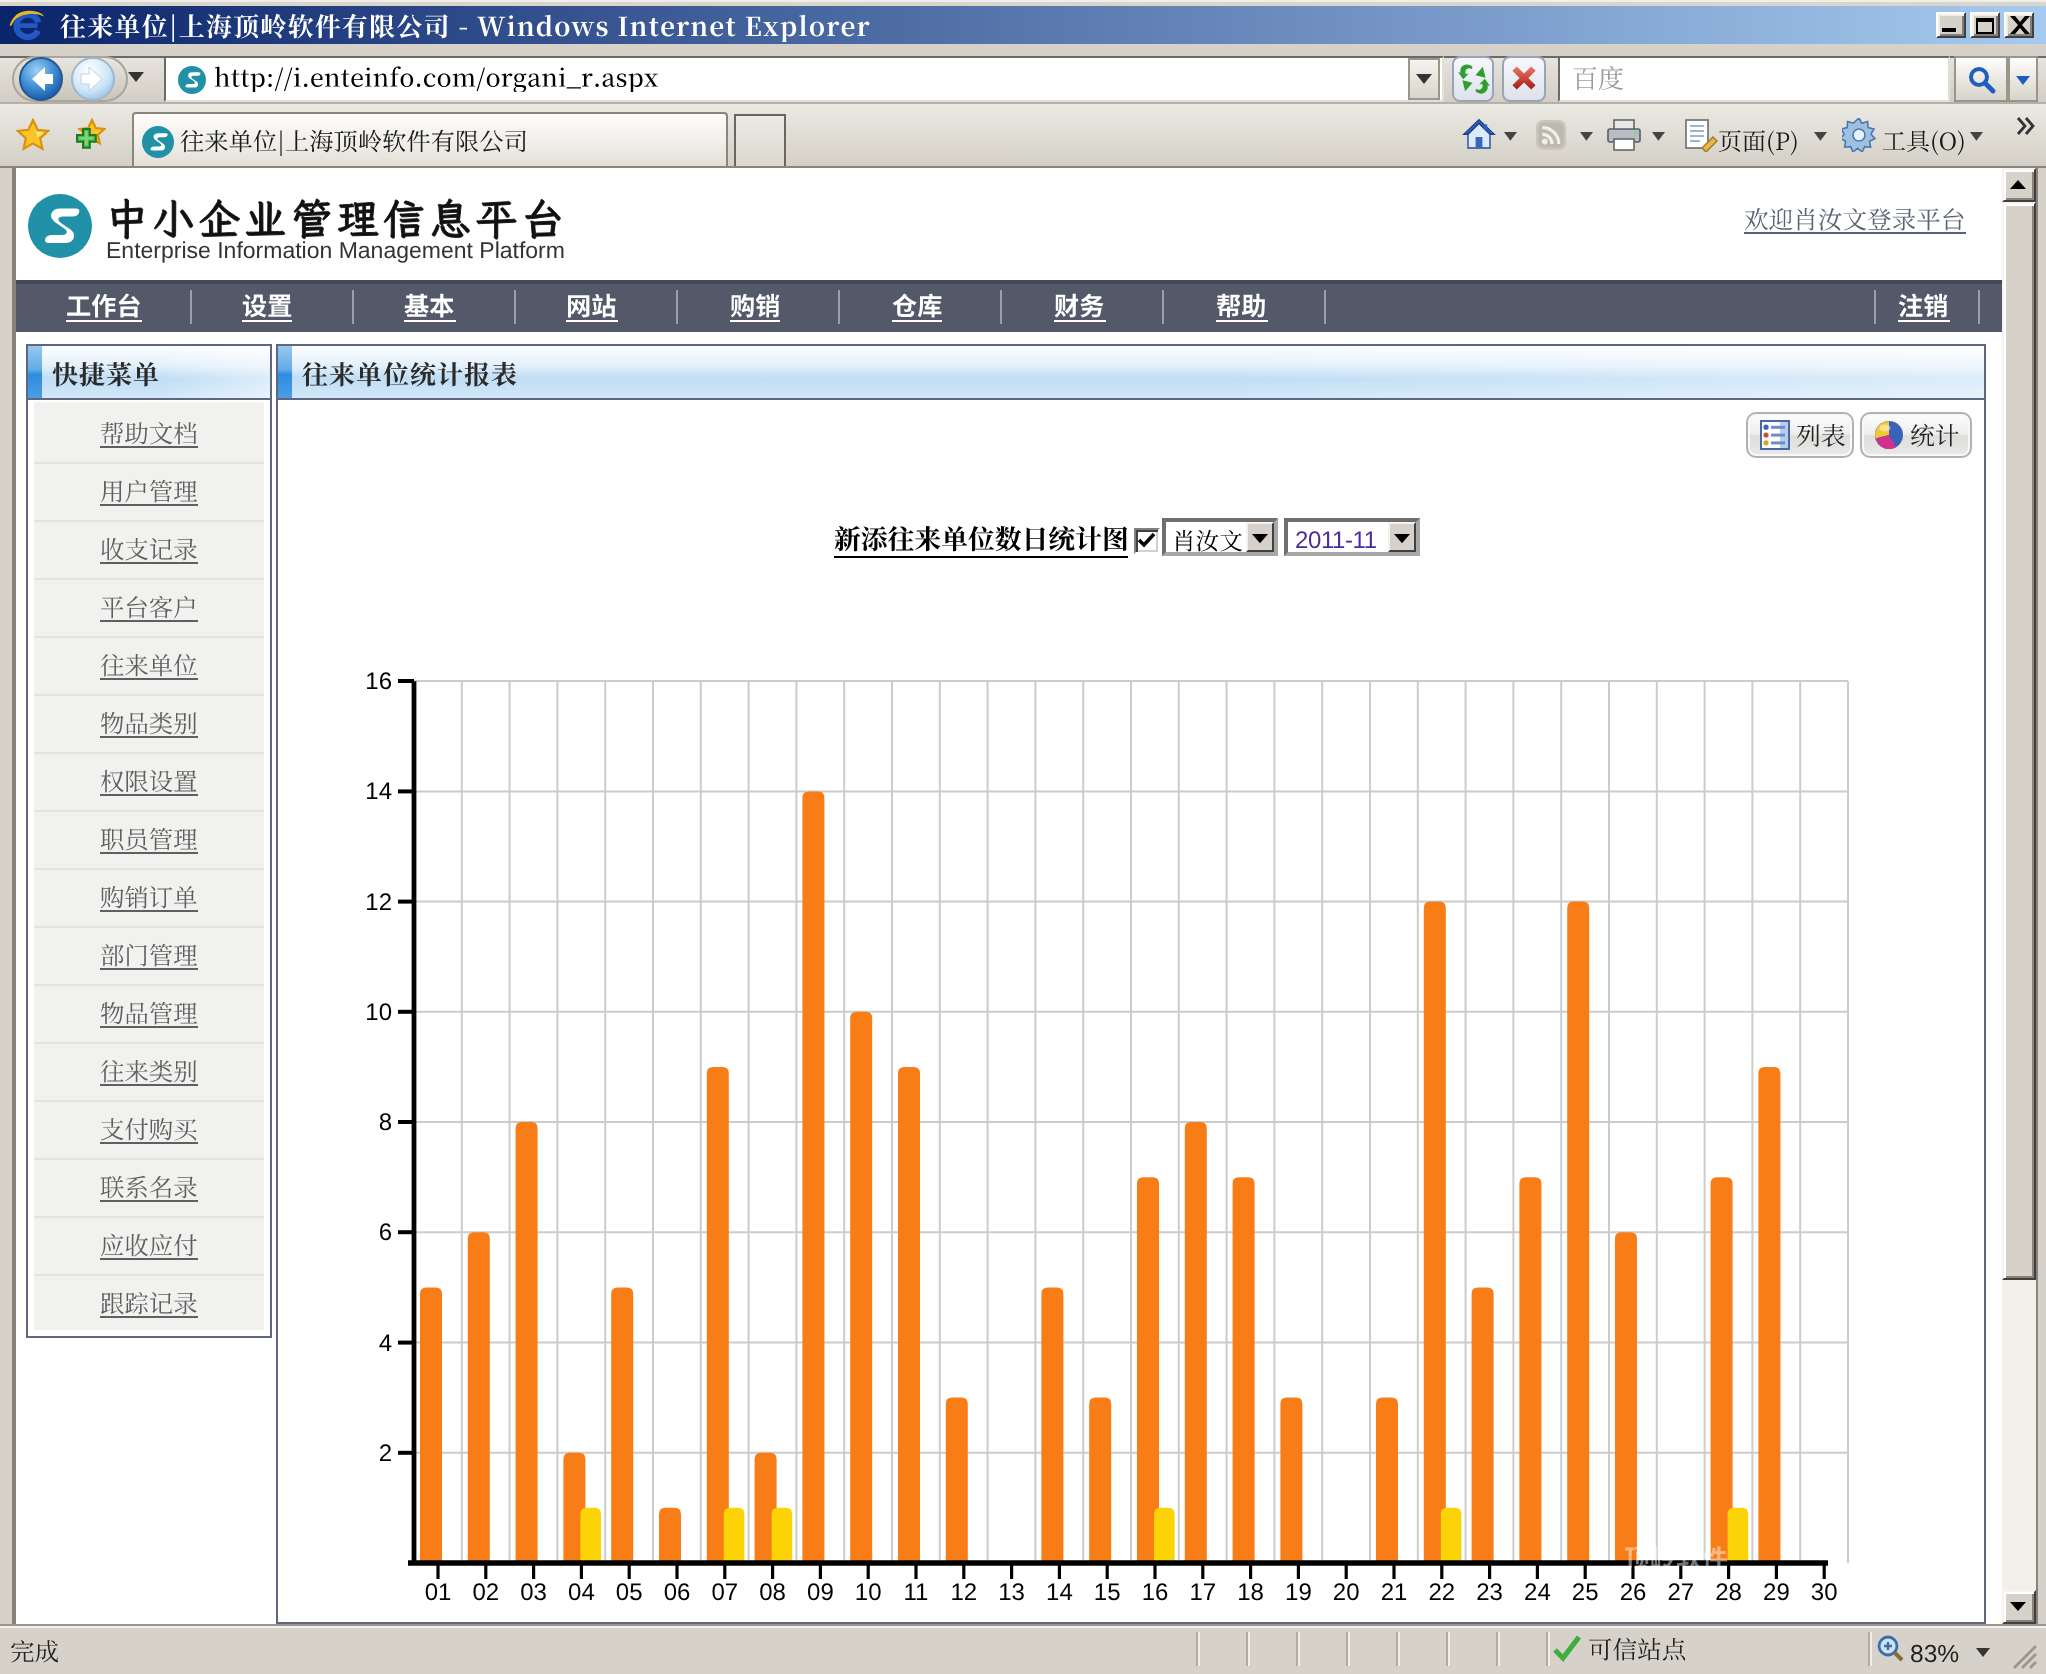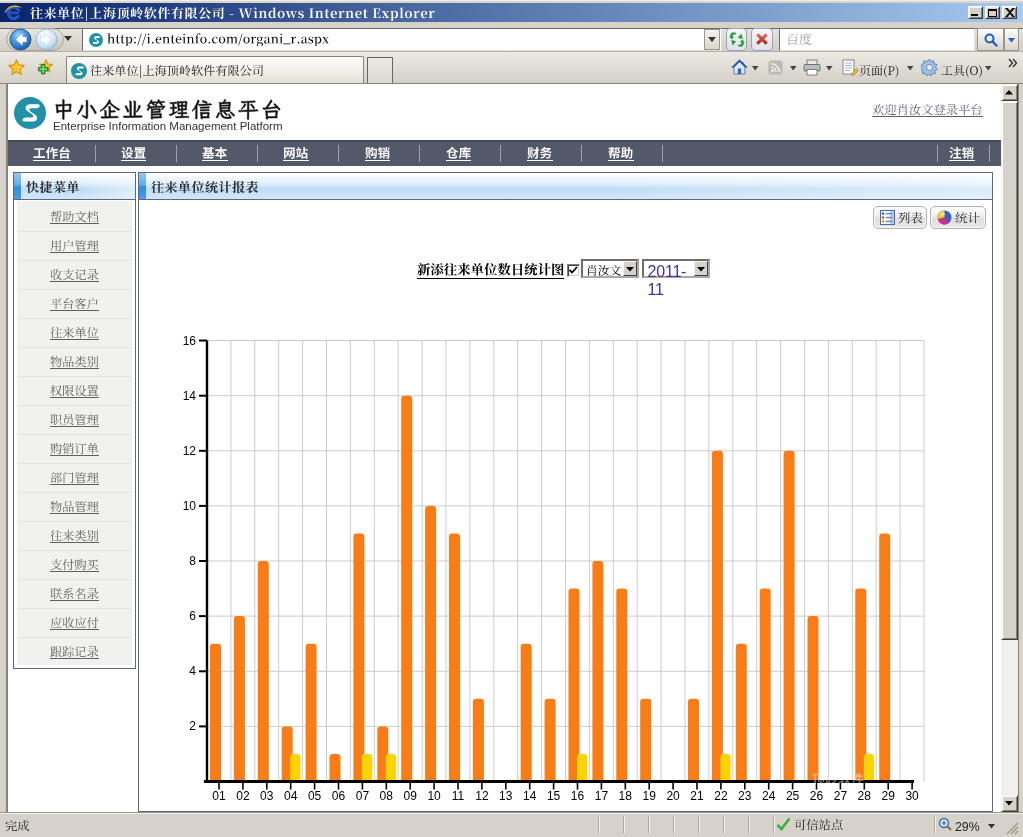--- a/index.html
+++ b/index.html
@@ -363,21 +363,21 @@
     <path d="M10.2 -8.9 9.0 -9.5C8.5 -8.5 7.9 -7.5 7.5 -6.8L7.6 -6.7C8.3 -7.2 9.1 -8.0 9.7 -8.8C10.0 -8.7 10.1 -8.8 10.2 -8.9ZM2.1 -9.4 2.0 -9.3C2.6 -8.8 3.4 -7.8 3.6 -7.0C4.5 -6.4 5.1 -8.4 2.1 -9.4ZM3.0 0.6V-2.1H8.9V-0.3C8.9 -0.1 8.8 -0.0 8.6 -0.0C8.3 -0.0 6.9 -0.2 6.9 -0.2V0.0C7.5 0.1 7.8 0.2 8.0 0.4C8.2 0.5 8.3 0.7 8.3 1.0C9.5 0.8 9.6 0.4 9.6 -0.2V-5.9C9.9 -6.0 10.1 -6.1 10.1 -6.1L9.1 -6.9L8.7 -6.4H6.4V-9.4C6.7 -9.5 6.8 -9.6 6.8 -9.7L5.6 -9.9V-6.4H3.1L2.2 -6.8V0.9H2.3C2.7 0.9 3.0 0.7 3.0 0.6ZM8.9 -2.5H3.0V-4.1H8.9ZM8.9 -4.4H3.0V-6.1H8.9Z M12.9 -2.4C12.8 -2.4 12.4 -2.4 12.4 -2.4V-2.1C12.7 -2.1 12.8 -2.1 13.0 -2.0C13.3 -1.8 13.3 -0.9 13.2 0.3C13.2 0.7 13.3 0.9 13.6 0.9C14.0 0.9 14.2 0.6 14.2 0.1C14.3 -0.9 13.9 -1.4 13.9 -1.9C13.9 -2.2 14.0 -2.6 14.1 -3.0C14.3 -3.6 15.4 -6.7 15.9 -8.4L15.7 -8.4C13.5 -3.1 13.5 -3.1 13.2 -2.7C13.1 -2.4 13.1 -2.4 12.9 -2.4ZM12.4 -6.9 12.3 -6.8C12.8 -6.5 13.4 -5.9 13.5 -5.5C14.4 -5.0 14.9 -6.7 12.4 -6.9ZM13.3 -9.7 13.1 -9.5C13.7 -9.2 14.3 -8.6 14.5 -8.0C15.4 -7.5 15.9 -9.3 13.3 -9.7ZM22.2 -7.4 21.6 -6.7H18.4C18.8 -7.7 19.1 -8.6 19.2 -9.2C19.6 -9.2 19.7 -9.3 19.7 -9.4L18.5 -9.9C18.3 -9.1 18.0 -7.9 17.5 -6.7H15.5L15.6 -6.4H17.4C17.0 -5.2 16.5 -4.0 16.2 -3.3C17.0 -2.8 17.9 -2.3 18.9 -1.7C17.9 -0.6 16.5 0.2 14.4 0.8L14.5 1.0C16.8 0.5 18.4 -0.2 19.4 -1.3C20.5 -0.6 21.4 0.2 21.9 0.8C22.8 1.2 23.3 -0.0 19.9 -1.9C20.8 -3.0 21.3 -4.5 21.6 -6.4H22.9C23.1 -6.4 23.2 -6.4 23.2 -6.5C22.9 -6.9 22.2 -7.4 22.2 -7.4ZM16.9 -3.2C17.4 -4.1 17.8 -5.3 18.3 -6.4H20.7C20.4 -4.7 20.0 -3.3 19.3 -2.2C18.6 -2.5 17.8 -2.9 16.9 -3.2Z M28.4 -9.9 28.3 -9.8C28.9 -9.3 29.6 -8.4 29.8 -7.7C30.7 -7.1 31.2 -9.0 28.4 -9.9ZM31.9 -7.0C31.4 -5.3 30.7 -3.8 29.6 -2.6C28.3 -3.7 27.4 -5.2 26.8 -7.0ZM33.8 -8.1 33.2 -7.3H24.2L24.3 -7.0H26.6C27.1 -4.9 27.9 -3.3 29.1 -2.1C27.8 -0.9 26.2 0.1 24.1 0.8L24.2 1.0C26.4 0.4 28.2 -0.5 29.5 -1.6C30.8 -0.5 32.3 0.4 34.1 0.9C34.3 0.5 34.6 0.3 35.0 0.3L35.0 0.1C33.1 -0.3 31.4 -1.1 30.1 -2.1C31.4 -3.4 32.3 -5.0 32.9 -7.0H34.6C34.7 -7.0 34.8 -7.0 34.9 -7.2C34.5 -7.5 33.8 -8.1 33.8 -8.1Z" fill="#000"></path>
   </svg>
 <div class="abs" style="left:642px;top:259px;width:68px;height:19px;background:#fff;border:2px solid;border-color:#6e6e6e #a8a8a8 #a8a8a8 #6e6e6e"></div>
 <div class="abs" style="left:694px;top:261px;width:14px;height:15px;background:#d6d2c9;border:1px solid;border-color:#f4f3ef #404040 #404040 #f4f3ef"></div>
 <svg class="abs" style="left:697px;top:267px" width="9" height="5" viewBox="0 0 9 5">
     <path d="M0 0h8L4 4.6z" fill="#000"></path>
   </svg>
 <svg class="abs" style="left:647.0px;top:262.7px" width="2" height="15" viewBox="0 -11.8 2 15">
     <path d="" fill="#000"></path>
   </svg>
-<div class="abs" style="left:647.5px;top:263px;width:46px;height:15px;font-size:16px;letter-spacing:-0.2px;color:#4a2d9b;font-family:'Liberation Sans',sans-serif">2011-11</div>
+<div class="abs" style="left:647.5px;top:263px;width:46px;height:15px;font-size:12px;letter-spacing:-0.2px;color:#4a2d9b;font-family:'Liberation Sans',sans-serif">2011-11</div>
 <svg class="abs" style="left:180px;top:330px" width="760" height="478" viewBox="0 0 760 478">
     <line x1="27.0" y1="396.4" x2="744.0" y2="396.4" stroke="#ccc" stroke-width="1"></line>
     <line x1="27.0" y1="341.3" x2="744.0" y2="341.3" stroke="#ccc" stroke-width="1"></line>
     <line x1="27.0" y1="286.1" x2="744.0" y2="286.1" stroke="#ccc" stroke-width="1"></line>
     <line x1="27.0" y1="231.0" x2="744.0" y2="231.0" stroke="#ccc" stroke-width="1"></line>
     <line x1="27.0" y1="175.9" x2="744.0" y2="175.9" stroke="#ccc" stroke-width="1"></line>
     <line x1="27.0" y1="120.8" x2="744.0" y2="120.8" stroke="#ccc" stroke-width="1"></line>
     <line x1="27.0" y1="65.7" x2="744.0" y2="65.7" stroke="#ccc" stroke-width="1"></line>
     <line x1="27.0" y1="10.5" x2="744.0" y2="10.5" stroke="#ccc" stroke-width="1"></line>
     <line x1="50.9" y1="10.6" x2="50.9" y2="451.5" stroke="#ccc" stroke-width="1"></line>
@@ -552,18 +552,18 @@
   </svg>
 <svg class="abs" style="left:794.0px;top:816.7px" width="51" height="15" viewBox="0 -12.3 51 15">
     <path d="M0.5 -9.4 0.6 -9.0H9.0V-0.4C9.0 -0.1 9.0 -0.0 8.7 -0.0C8.4 -0.0 6.7 -0.2 6.7 -0.2V0.0C7.4 0.1 7.8 0.2 8.0 0.3C8.2 0.5 8.3 0.7 8.4 1.0C9.7 0.8 9.9 0.3 9.9 -0.3V-9.0H11.5C11.6 -9.0 11.8 -9.1 11.8 -9.2C11.4 -9.6 10.6 -10.1 10.6 -10.1L10.0 -9.4ZM5.7 -6.5V-3.2H2.7V-6.5ZM2.0 -6.9V-1.5H2.1C2.4 -1.5 2.7 -1.6 2.7 -1.7V-2.9H5.7V-1.9H5.9C6.1 -1.9 6.5 -2.1 6.5 -2.2V-6.3C6.8 -6.4 7.0 -6.5 7.0 -6.6L6.1 -7.4L5.6 -6.9H2.8L2.0 -7.2Z M19.1 -10.4 19.0 -10.4C19.5 -9.9 20.0 -9.1 20.1 -8.4C21.0 -7.8 21.6 -9.6 19.1 -10.4ZM22.5 -5.4 21.9 -4.7H17.0L17.1 -4.4H23.1C23.3 -4.4 23.4 -4.4 23.4 -4.6C23.1 -4.9 22.5 -5.4 22.5 -5.4ZM22.5 -7.1 21.9 -6.4H17.0L17.1 -6.0H23.1C23.3 -6.0 23.4 -6.1 23.5 -6.2C23.1 -6.6 22.5 -7.1 22.5 -7.1ZM23.2 -8.9 22.6 -8.1H16.1L16.2 -7.7H23.9C24.1 -7.7 24.2 -7.8 24.2 -7.9C23.8 -8.3 23.2 -8.9 23.2 -8.9ZM15.6 -6.9 15.1 -7.1C15.6 -7.9 15.9 -8.8 16.3 -9.7C16.5 -9.7 16.7 -9.8 16.7 -9.9L15.4 -10.3C14.8 -7.9 13.7 -5.5 12.7 -4.0L12.9 -3.9C13.4 -4.4 13.9 -5.1 14.4 -5.9V1.0H14.6C14.9 1.0 15.2 0.8 15.2 0.7V-6.7C15.4 -6.7 15.6 -6.8 15.6 -6.9ZM18.0 0.7V0.0H22.2V0.8H22.3C22.6 0.8 23.0 0.6 23.0 0.6V-2.6C23.2 -2.6 23.4 -2.7 23.5 -2.8L22.5 -3.6L22.1 -3.1H18.1L17.2 -3.5V1.0H17.3C17.7 1.0 18.0 0.8 18.0 0.7ZM22.2 -2.7V-0.3H18.0V-2.7Z M26.7 -10.3 26.5 -10.2C26.9 -9.6 27.3 -8.6 27.4 -7.9C28.1 -7.2 28.9 -8.9 26.7 -10.3ZM25.8 -6.4 25.6 -6.4C26.2 -5.1 26.4 -3.2 26.4 -2.3C27.0 -1.4 28.0 -3.6 25.8 -6.4ZM29.5 -8.2 28.9 -7.5H25.1L25.2 -7.1H30.2C30.3 -7.1 30.4 -7.1 30.5 -7.3C30.1 -7.7 29.5 -8.2 29.5 -8.2ZM33.6 -10.2 32.4 -10.3V-4.4H31.1L30.2 -4.8V0.9H30.3C30.7 0.9 31.0 0.8 31.0 0.7V0.1H34.5V0.8H34.7C35.0 0.8 35.3 0.7 35.3 0.6V-4.0C35.6 -4.0 35.7 -4.1 35.8 -4.2L34.9 -4.9L34.5 -4.4H33.2V-7.1H36.0C36.1 -7.1 36.3 -7.2 36.3 -7.3C35.9 -7.7 35.3 -8.1 35.3 -8.1L34.8 -7.5H33.2V-9.8C33.5 -9.9 33.6 -10.0 33.6 -10.2ZM31.0 -0.3V-4.1H34.5V-0.3ZM25.0 -0.8 25.6 0.3C25.7 0.2 25.8 0.1 25.8 -0.0C27.7 -0.8 29.0 -1.4 30.0 -1.8L30.0 -2.0L28.0 -1.5C28.5 -3.0 29.0 -4.8 29.3 -6.0C29.6 -6.0 29.8 -6.1 29.8 -6.2L28.6 -6.6C28.4 -5.1 28.0 -3.0 27.7 -1.4C26.5 -1.1 25.6 -0.9 25.0 -0.8Z M39.2 -2.0C39.2 -0.9 38.5 -0.2 37.8 0.1C37.5 0.2 37.4 0.5 37.5 0.7C37.6 1.0 38.1 1.0 38.4 0.8C39.0 0.5 39.8 -0.4 39.4 -2.0ZM41.3 -1.9 41.2 -1.9C41.4 -1.2 41.6 -0.2 41.5 0.6C42.2 1.4 43.1 -0.3 41.3 -1.9ZM43.5 -2.0 43.4 -1.9C43.9 -1.3 44.5 -0.2 44.6 0.6C45.4 1.3 46.1 -0.6 43.5 -2.0ZM46.0 -2.0 45.9 -1.9C46.7 -1.3 47.7 -0.1 47.9 0.8C48.8 1.5 49.4 -0.7 46.0 -2.0ZM39.3 -6.3V-2.3H39.4C39.7 -2.3 40.1 -2.5 40.1 -2.6V-3.0H46.0V-2.4H46.1C46.4 -2.4 46.8 -2.6 46.8 -2.6V-5.8C47.1 -5.8 47.3 -5.9 47.4 -6.0L46.3 -6.8L45.9 -6.3H43.3V-8.1H47.8C48.0 -8.1 48.1 -8.1 48.1 -8.3C47.7 -8.7 47.0 -9.2 47.0 -9.2L46.4 -8.4H43.3V-9.9C43.6 -9.9 43.7 -10.0 43.8 -10.2L42.5 -10.3V-6.3H40.2L39.3 -6.7ZM40.1 -3.4V-6.0H46.0V-3.4Z" fill="#222"></path>
   </svg>
 <div class="abs" style="left:934px;top:816px;width:1px;height:17px;background:#b0aca2;box-shadow:1px 0 0 #f0efec"></div>
 <svg class="abs" style="left:938px;top:817px" width="14" height="14" viewBox="0 0 14 14">
     <circle cx="6" cy="6" r="4.5" fill="#cfe2f4" stroke="#3a6ea8" stroke-width="1.4"></circle>
     <path d="M4 6h4M6 4v4" stroke="#3a6ea8" stroke-width="1.2"></path>
     <path d="M9.5 9.5 L13 13" stroke="#8a6a3a" stroke-width="2"></path>
   </svg>
-<div class="abs" style="left:955px;top:820px;width:45px;height:13px;font-size:12.3px;color:#222;font-family:'Liberation Sans'">29%</div>
+<div class="abs" style="left:955px;top:820px;width:45px;height:13px;font-size:12.3px;color:#222;font-family:'Liberation Sans'">83%</div>
 <svg class="abs" style="left:988px;top:824px" width="8" height="5" viewBox="0 0 8 5">
     <path d="M0 0h7L3.5 4.5z" fill="#333"></path>
   </svg>
 <svg class="abs" style="left:1006px;top:822px" width="13" height="13" viewBox="0 0 13 13">
     <path d="M12 1 L1 12 M12 5 L5 12 M12 9 L9 12" stroke="#9a968c" stroke-width="1.4"></path>
   </svg>
 </body></html>

